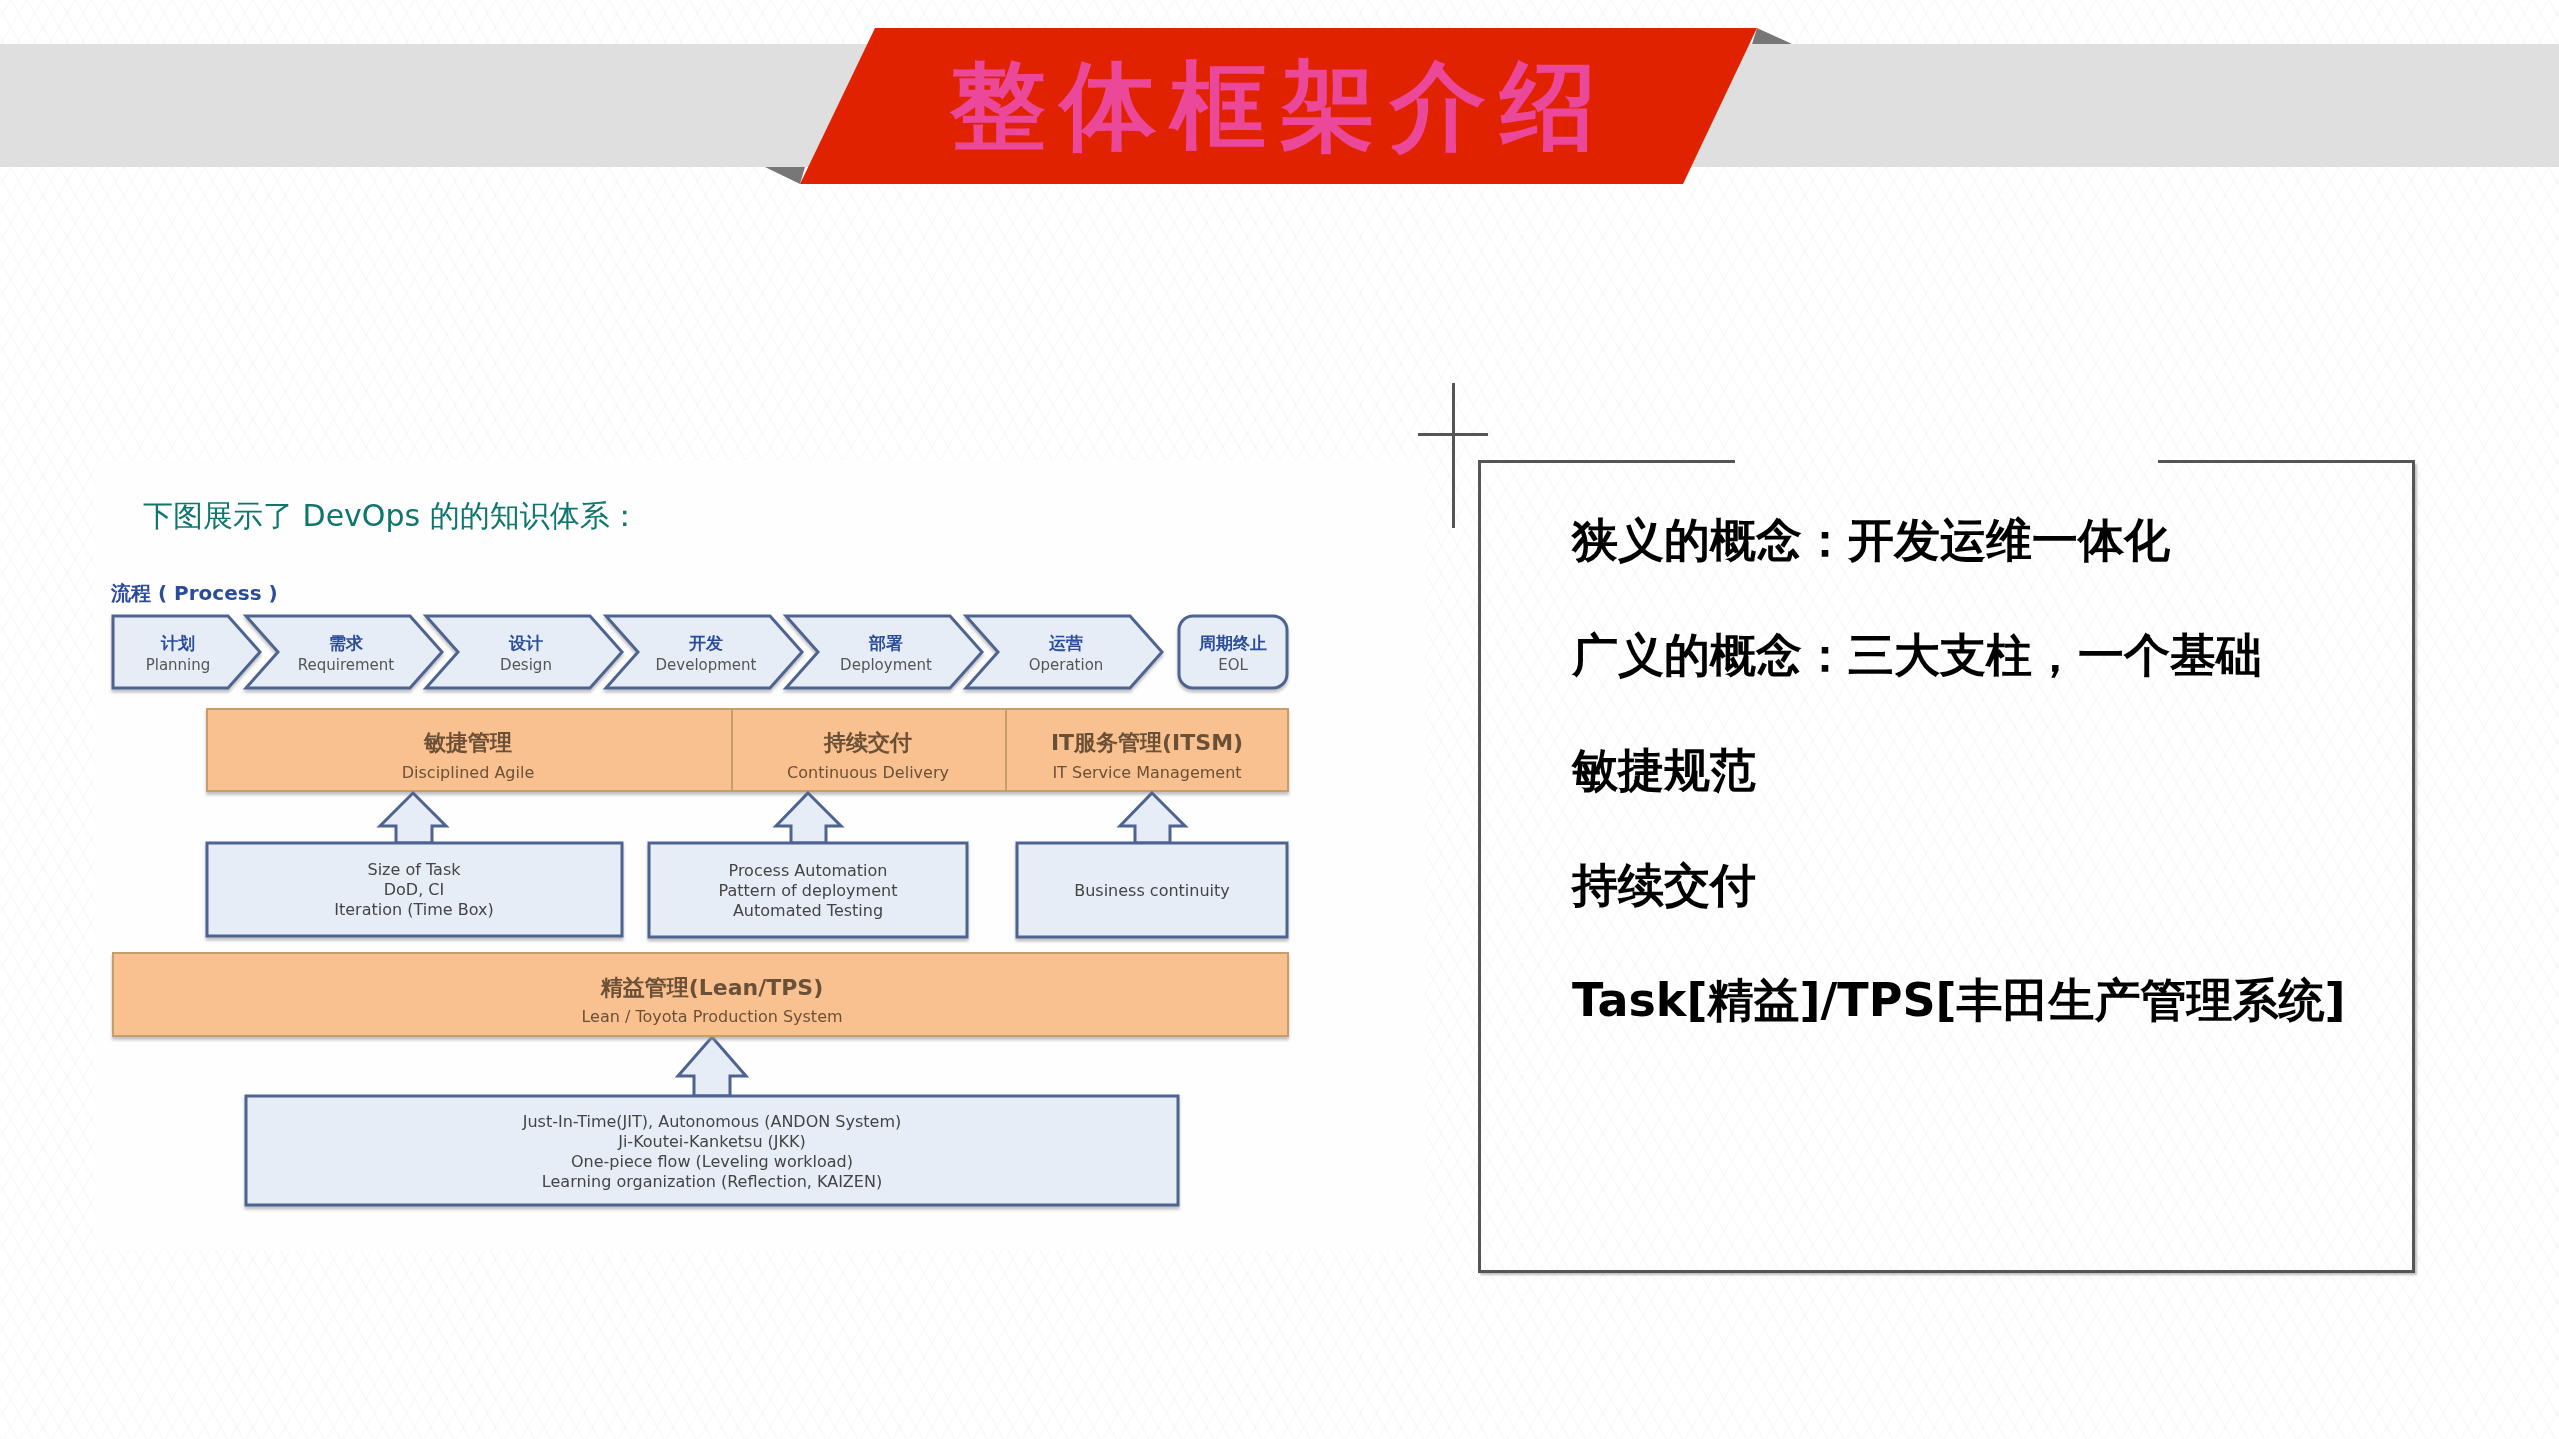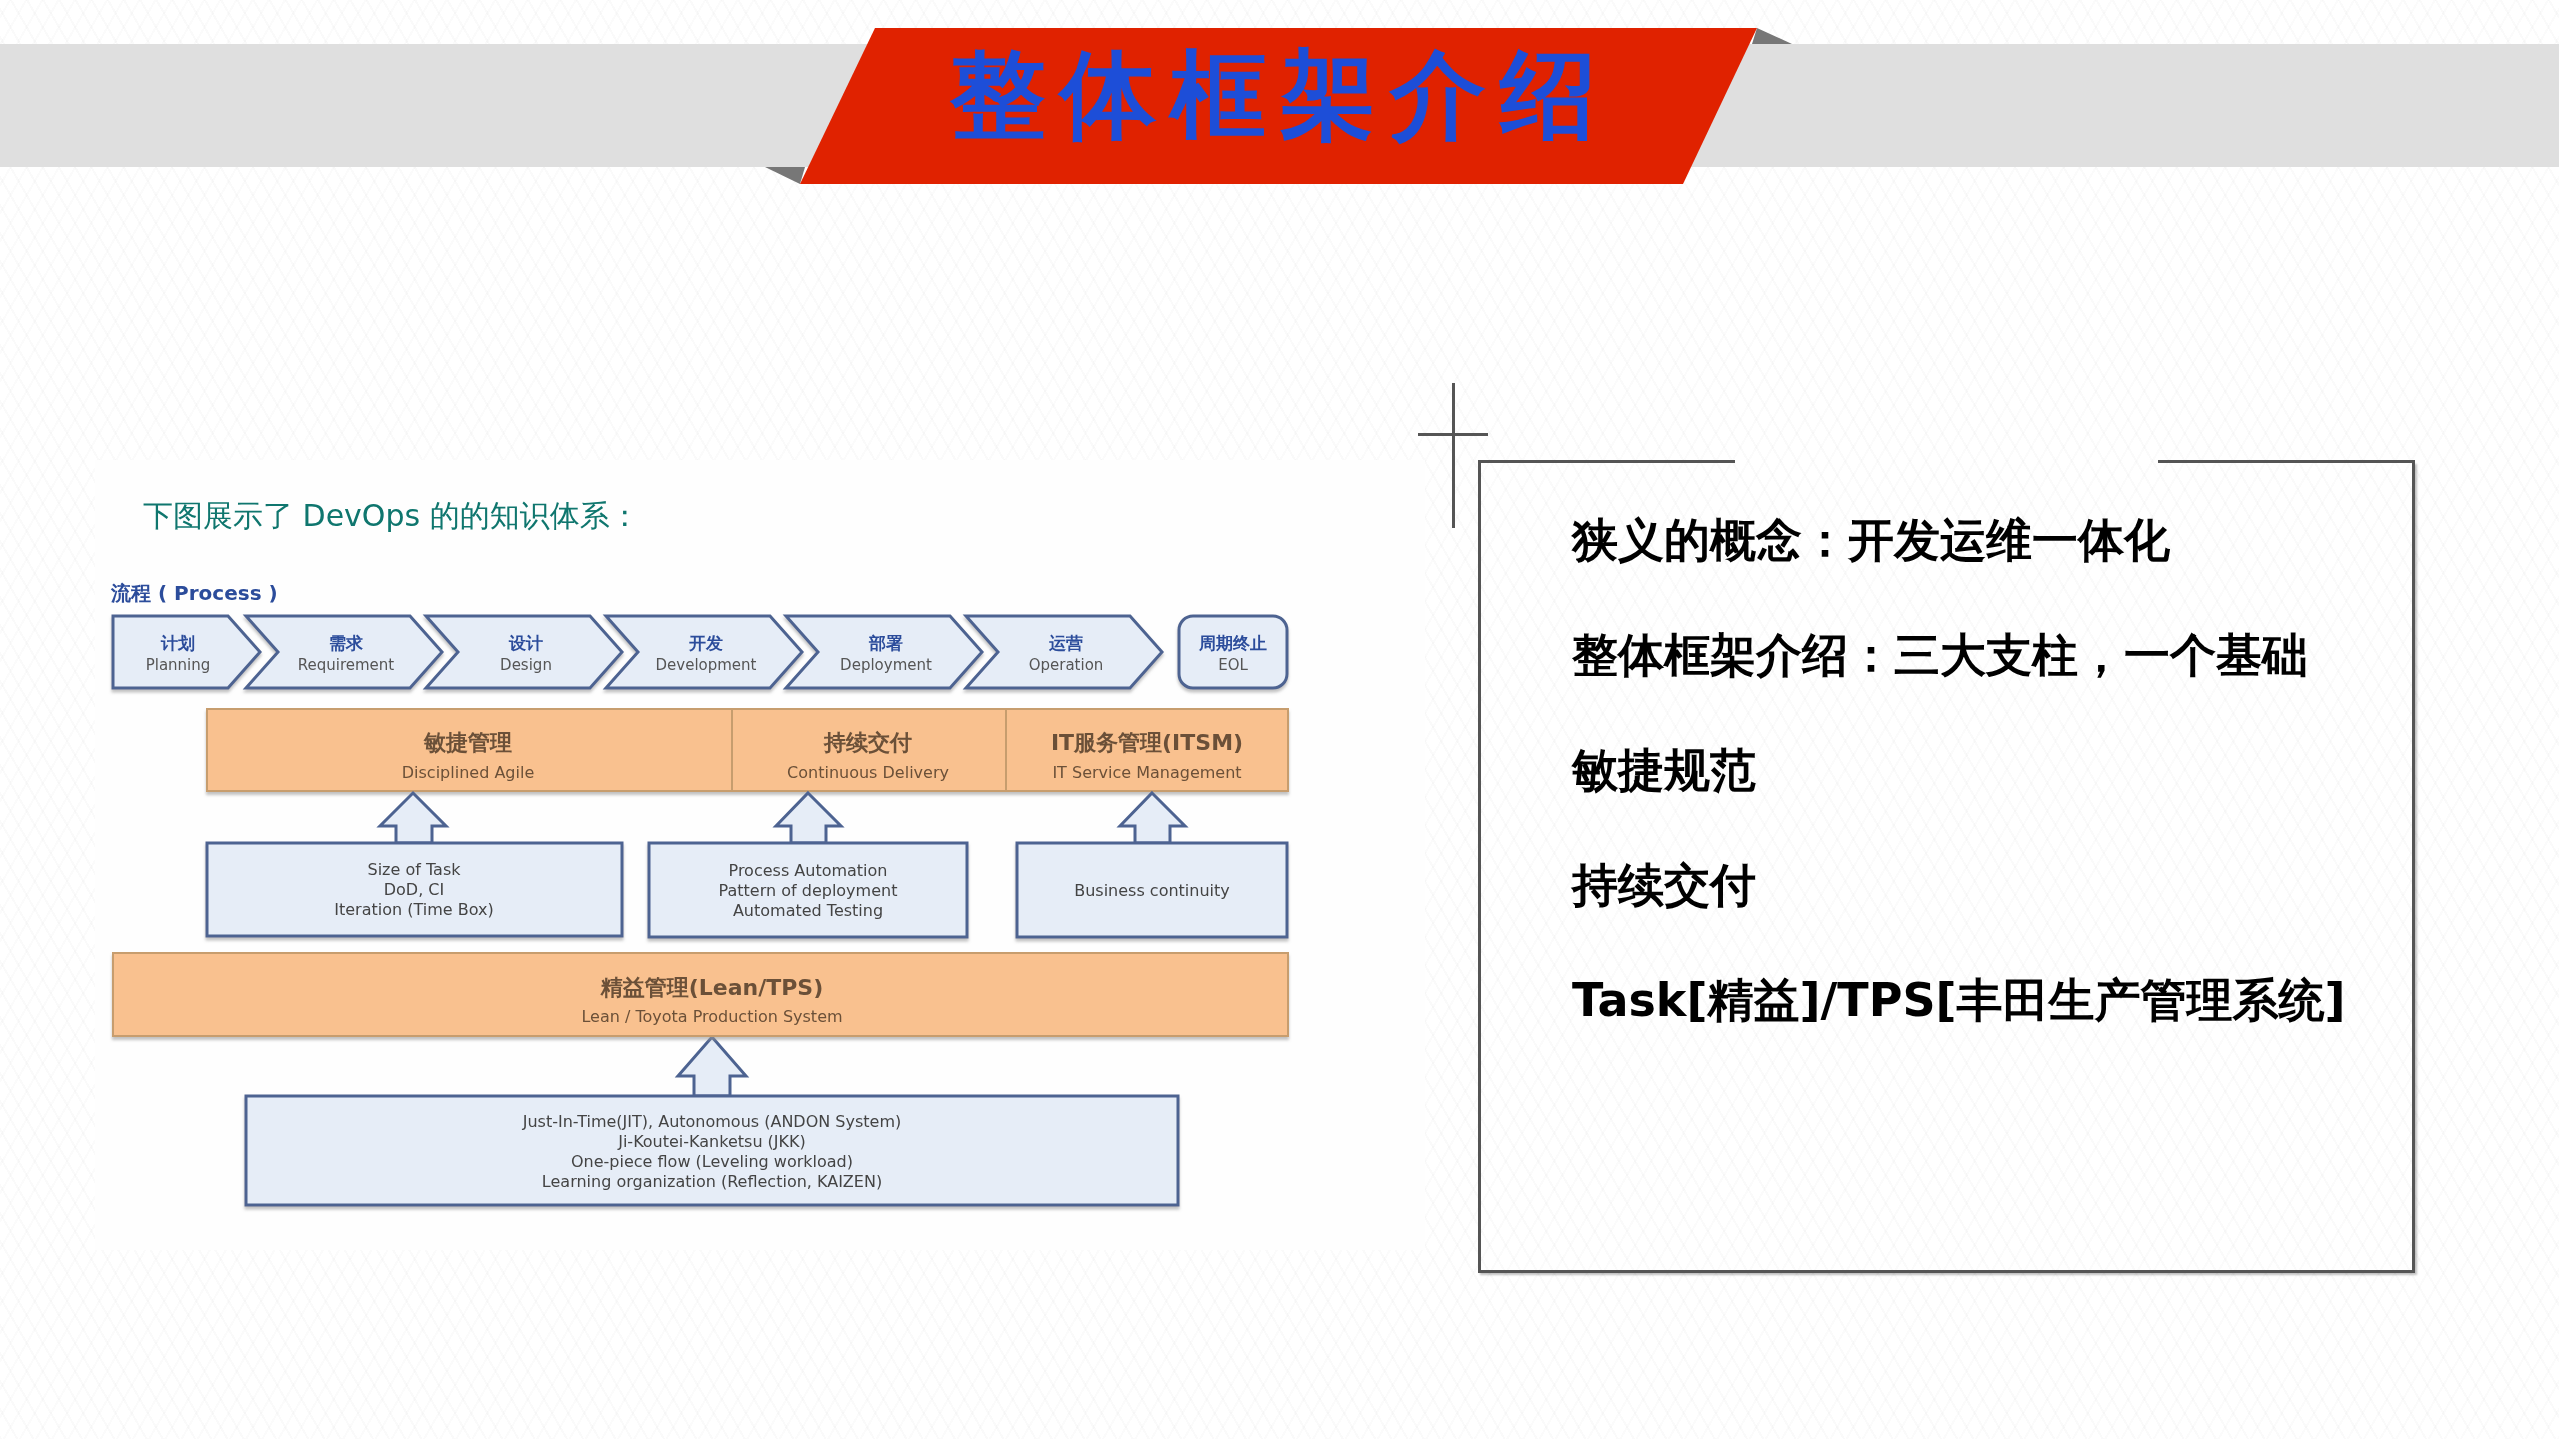--- a/index.html
+++ b/index.html
@@ -7,23 +7,23 @@
     width:2559px;height:1439px;position:relative;overflow:hidden;
     background-color:#ffffff;
     background-image:
       repeating-linear-gradient(60deg, rgba(0,0,0,0.018) 0px, rgba(0,0,0,0.018) 2px, transparent 2px, transparent 14px),
       repeating-linear-gradient(-60deg, rgba(0,0,0,0.014) 0px, rgba(0,0,0,0.014) 2px, transparent 2px, transparent 14px);
     font-family:"Liberation Sans","DejaVu Sans",sans-serif;
   }
   .band{position:absolute;left:0;top:44px;width:2559px;height:123px;background:#dfdfdf;}
   .banner-svg{position:absolute;left:0;top:0;}
   .banner-title{
-    position:absolute;left:875px;top:31px;width:810px;height:132px;
+    position:absolute;left:875px;top:42px;width:810px;height:132px;
     display:flex;align-items:center;justify-content:center;
-    color:#1d4ed8;font-weight:bold;font-size:96px;letter-spacing:14px;
+    color:#ec4899;font-weight:bold;font-size:96px;letter-spacing:14px;
     font-family:"DejaVu Sans","Liberation Sans",sans-serif;
   }
   .card{
     position:absolute;left:95px;top:460px;width:1330px;height:790px;
     background:#fefefe;
   }
   .card-heading{
     position:absolute;left:143px;top:496px;font-size:30px;color:#0f766e;
     font-family:"DejaVu Sans","Liberation Sans",sans-serif;
   }
@@ -144,17 +144,17 @@
   </g>
 </svg>
 
 <div class="cross-v"></div>
 <div class="cross-h"></div>
 <div class="frame"></div>
 <div class="frame-top-l"></div>
 <div class="frame-top-r"></div>
 <ul class="notes">
   <li>狭义的概念：开发运维一体化</li>
-  <li>整体框架介绍：三大支柱，一个基础</li>
+  <li>广义的概念：三大支柱，一个基础</li>
   <li>敏捷规范</li>
   <li>持续交付</li>
   <li>Task[精益]/TPS[丰田生产管理系统]</li>
 </ul>
 
 </body></html>

